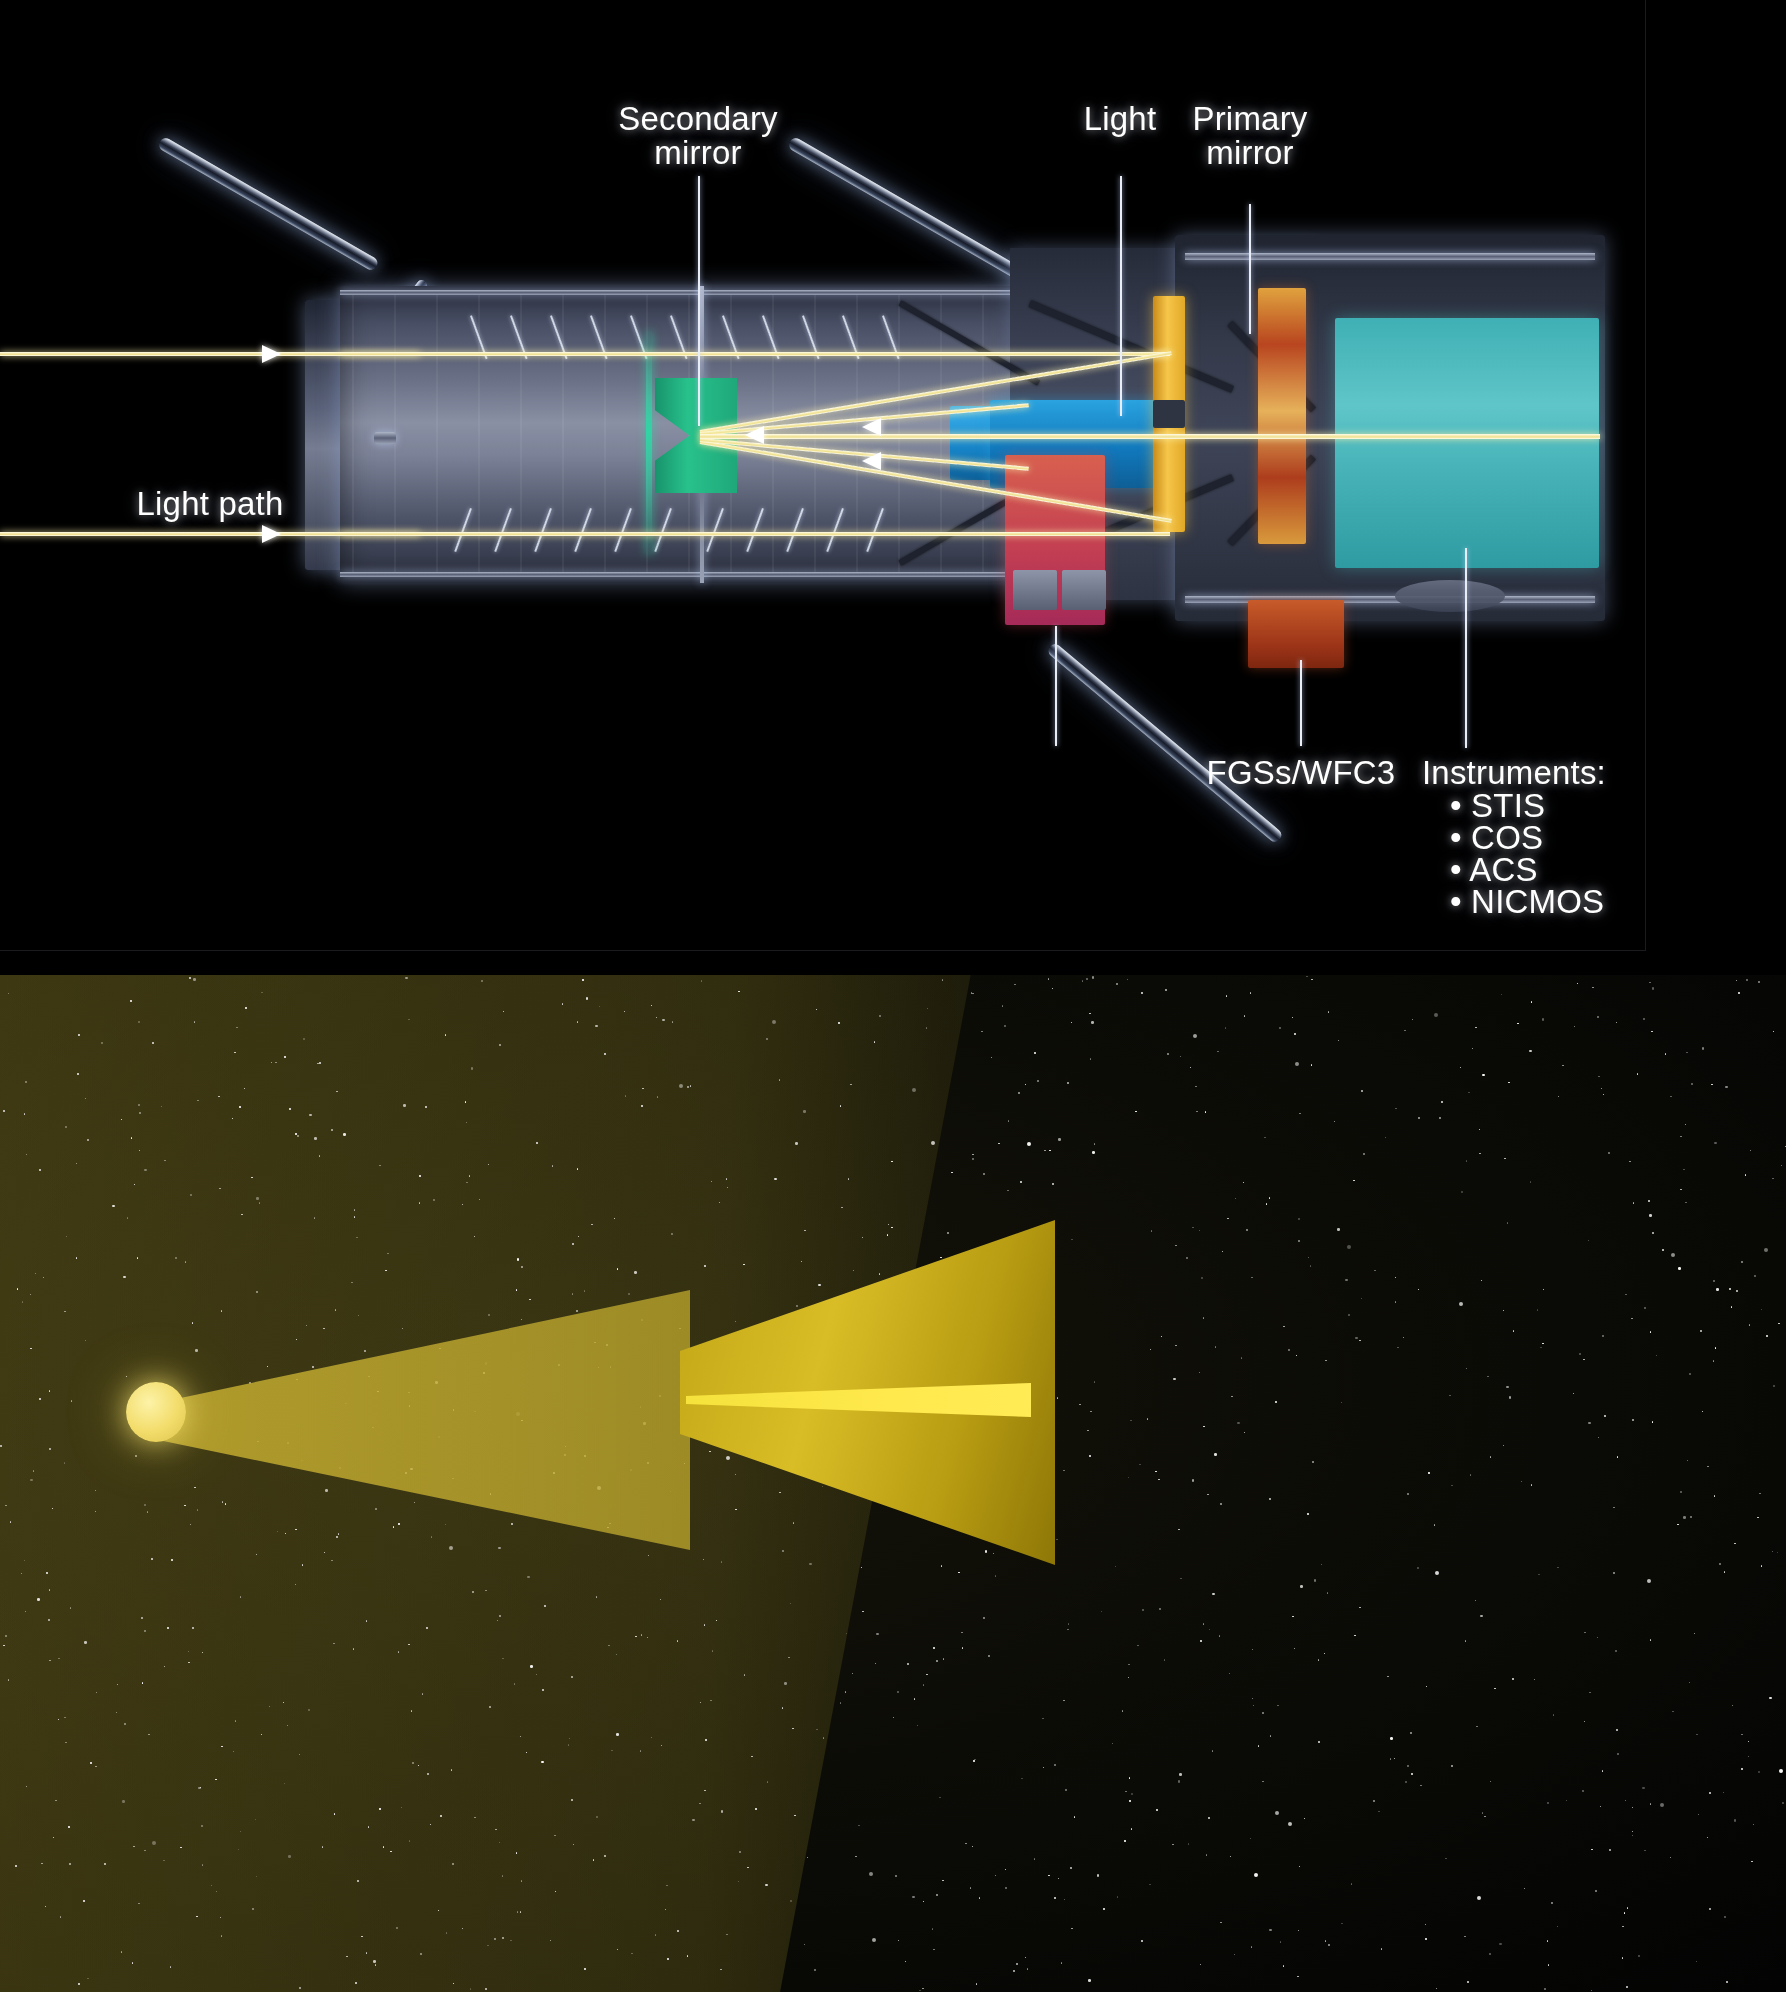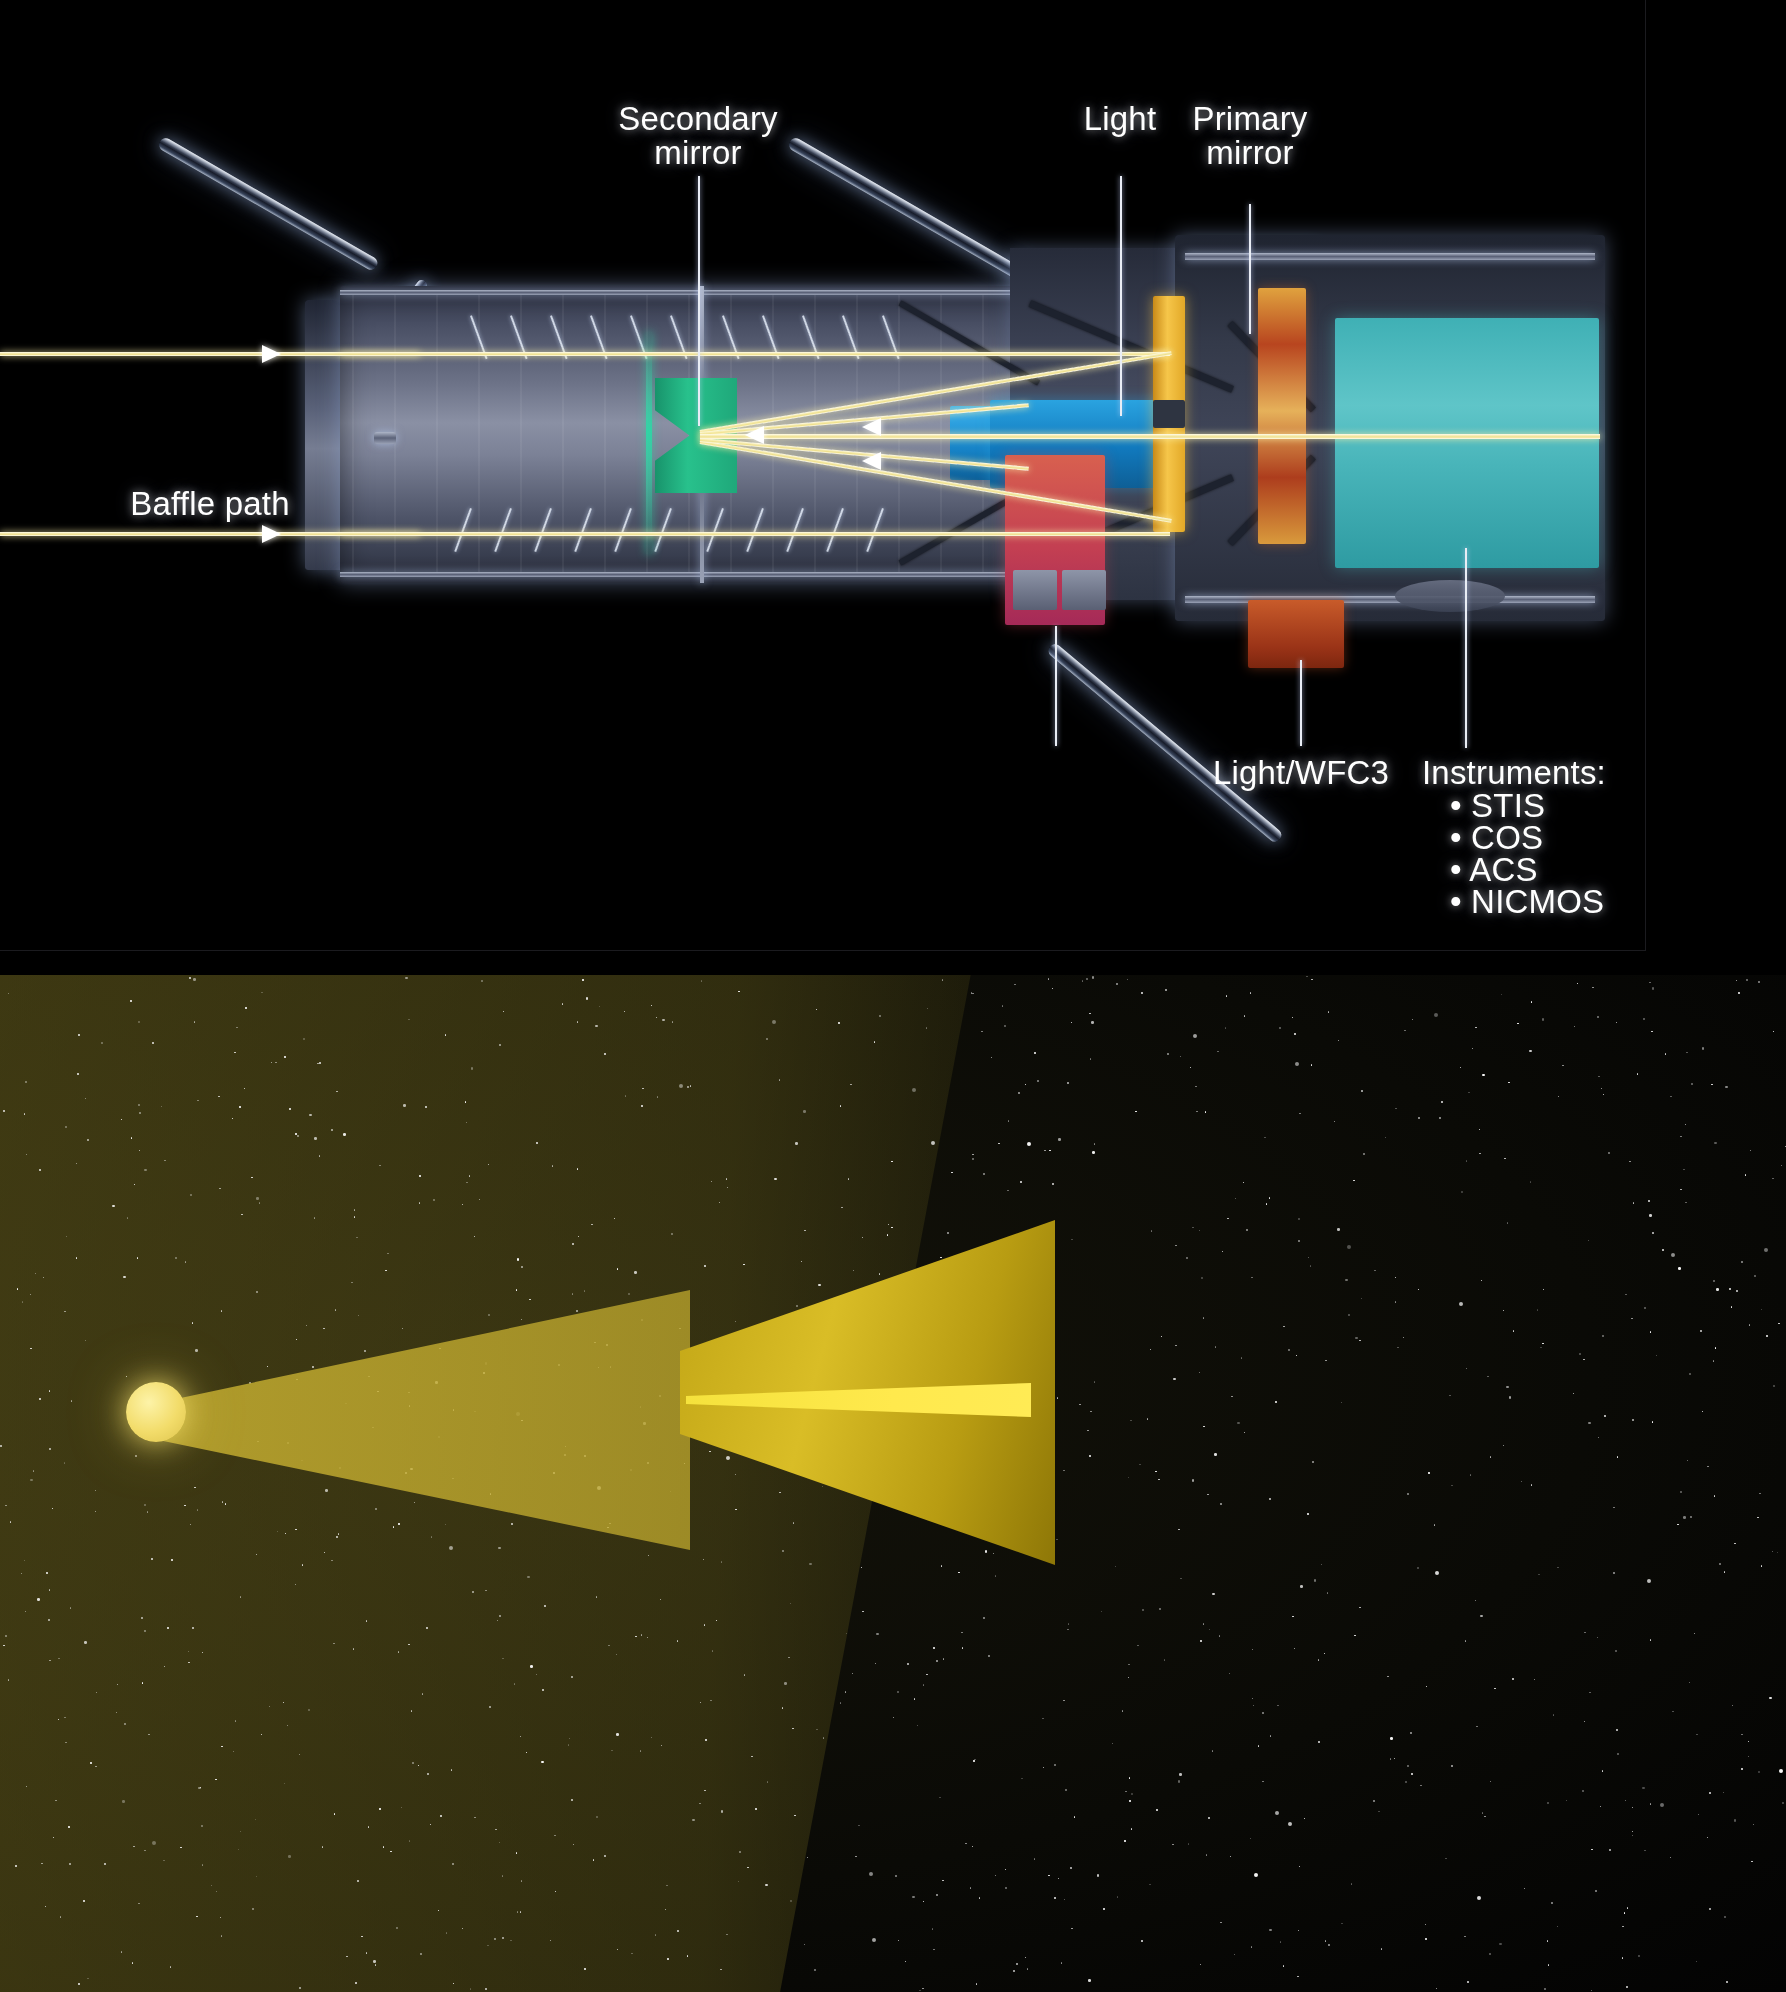--- a/index.html
+++ b/index.html
@@ -218,22 +218,22 @@
     <div class="leader" style="left:1249px;top:204px;height:130px;"></div>
     <div class="leader" style="left:1055px;top:626px;height:120px;"></div>
     <div class="leader" style="left:1300px;top:660px;height:86px;"></div>
     <div class="leader" style="left:1465px;top:548px;height:200px;"></div>
 
     <div class="hlabel" style="left:598px;top:102px;width:200px;">Secondary
 mirror</div>
     <div class="hlabel" style="left:1060px;top:102px;width:120px;">Light</div>
     <div class="hlabel" style="left:1179px;top:102px;width:142px;">Primary
 mirror</div>
-    <div class="hlabel" style="left:100px;top:487px;width:220px;">Baffle path</div>
-    <div class="hlabel" style="left:1205px;top:756px;width:192px;">Light/WFC3</div>
+    <div class="hlabel" style="left:100px;top:487px;width:220px;">Light path</div>
+    <div class="hlabel" style="left:1205px;top:756px;width:192px;">FGSs/WFC3</div>
     <div class="hlabel" style="left:1422px;top:756px;width:220px;text-align:left;">Instruments:</div>
     <div class="hlabel" style="left:1450px;top:789px;width:220px;text-align:left;">• STIS</div>
     <div class="hlabel" style="left:1450px;top:821px;width:220px;text-align:left;">• COS</div>
     <div class="hlabel" style="left:1450px;top:853px;width:220px;text-align:left;">• ACS</div>
     <div class="hlabel" style="left:1450px;top:885px;width:220px;text-align:left;">• NICMOS</div>
   </div>
 
   <div class="panel-jwst">
     <div class="glow-wedge"></div>
     <div class="starfield" id="starfield">

